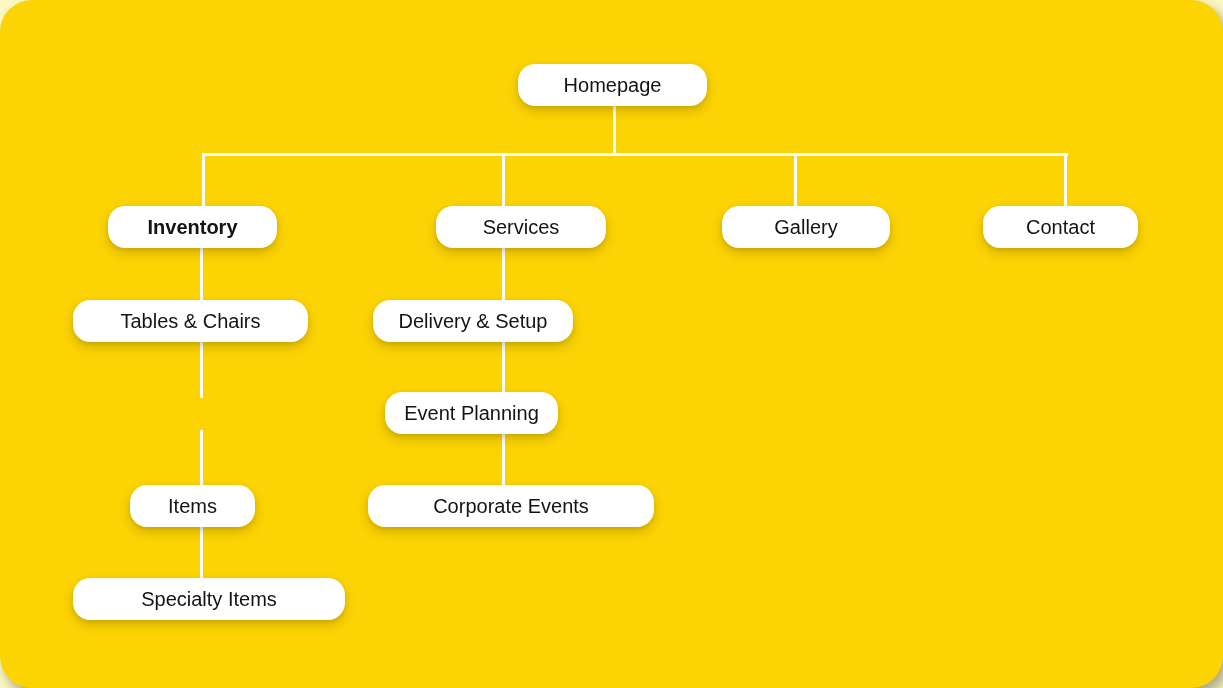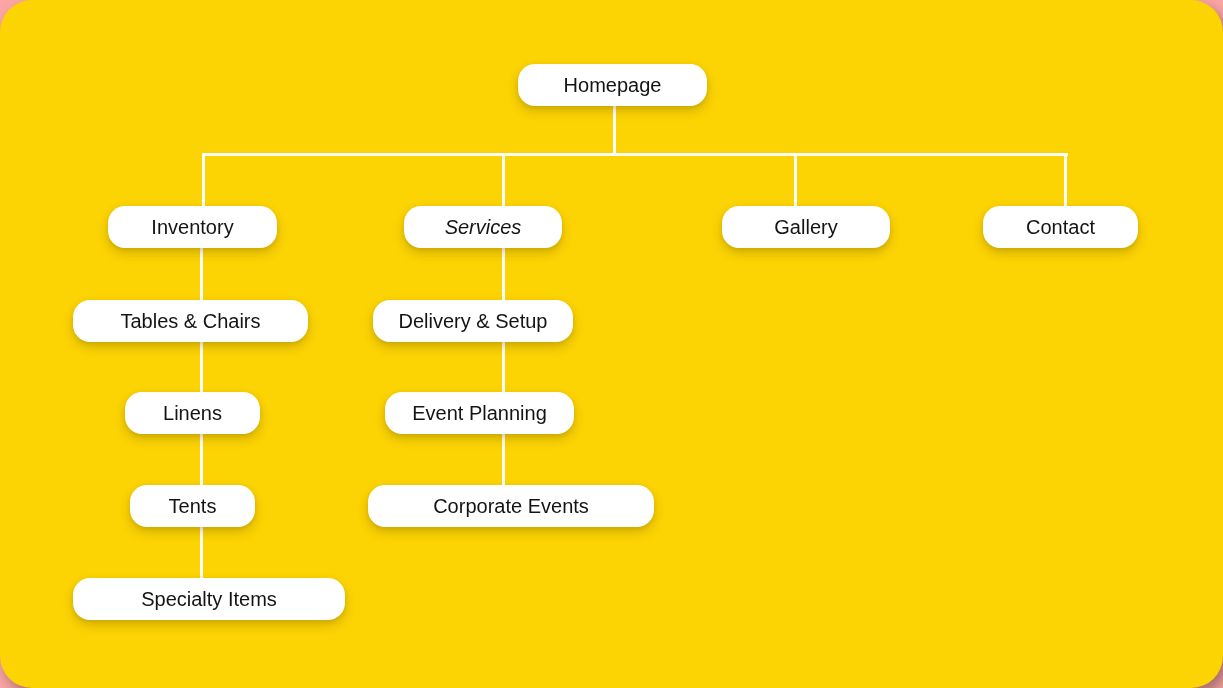--- a/index.html
+++ b/index.html
@@ -1,17 +1,17 @@
 <!DOCTYPE html>
 <html style="--canvas-background: #FCD303; --connector-color: #FFFEF8; --node-background: #FFFFFF; --node-text-color: #141414;"><head>
 <meta charset="utf-8">
 <style>
   html,body{margin:0;padding:0;background:#ffffff;}
   body{font-family:"Liberation Sans", sans-serif;}
-  .stage{position:relative;width:1223px;height:688px;overflow:hidden;background:#fca5a5;}
+  .stage{position:relative;width:1223px;height:688px;overflow:hidden;background:#fef9c3;}
   .card{
     position:absolute;inset:0;border-radius:32px;
     background:var(--canvas-background,#FCD303);
     box-shadow:5px 7px 14px rgba(0,0,0,0.35);
   }
   .node{
     position:absolute;height:42px;line-height:42px;box-sizing:border-box;
     background:var(--node-background,#ffffff);
     color:var(--node-text-color,#141414);
     font-size:20px;font-weight:500;text-align:center;white-space:nowrap;
@@ -35,26 +35,25 @@
   <div class="line" style="left:200px;top:244px;width:3px;height:60px;"></div>
   <div class="line" style="left:200px;top:338px;width:3px;height:60px;"></div>
   <div class="line" style="left:200px;top:430px;width:3px;height:60px;"></div>
   <div class="line" style="left:200px;top:523px;width:3px;height:60px;"></div>
   <div class="line" style="left:502px;top:244px;width:3px;height:60px;"></div>
   <div class="line" style="left:502px;top:338px;width:3px;height:60px;"></div>
   <div class="line" style="left:502px;top:430px;width:3px;height:60px;"></div>
 
   <div class="node" style="left:518px;top:64px;width:189px;">Homepage</div>
 
-  <div class="node" style="left:108px;top:206px;width:169px;">Inventory</div>
-  <div class="node" style="left:404px;top:206px;width:158px;font-style:italic;">Services</div>
+  <div class="node" style="left:108px;top:206px;width:169px;font-weight:bold;">Inventory</div>
+  <div class="node" style="left:436px;top:206px;width:170px;">Services</div>
   <div class="node" style="left:722px;top:206px;width:168px;">Gallery</div>
   <div class="node" style="left:983px;top:206px;width:155px;">Contact</div>
 
   <div class="node" style="left:73px;top:300px;width:235px;">Tables &amp; Chairs</div>
-  <div class="node" style="left:125px;top:392px;width:135px;">Linens</div>
-  <div class="node" style="left:130px;top:485px;width:125px;">Tents</div>
+  <div class="node" style="left:130px;top:485px;width:125px;">Items</div>
   <div class="node" style="left:73px;top:578px;width:272px;">Specialty Items</div>
 
   <div class="node" style="left:373px;top:300px;width:200px;">Delivery &amp; Setup</div>
-  <div class="node" style="left:385px;top:392px;width:189px;">Event Planning</div>
+  <div class="node" style="left:385px;top:392px;width:173px;">Event Planning</div>
   <div class="node" style="left:368px;top:485px;width:286px;">Corporate Events</div>
 </div>
 
 </body></html>

